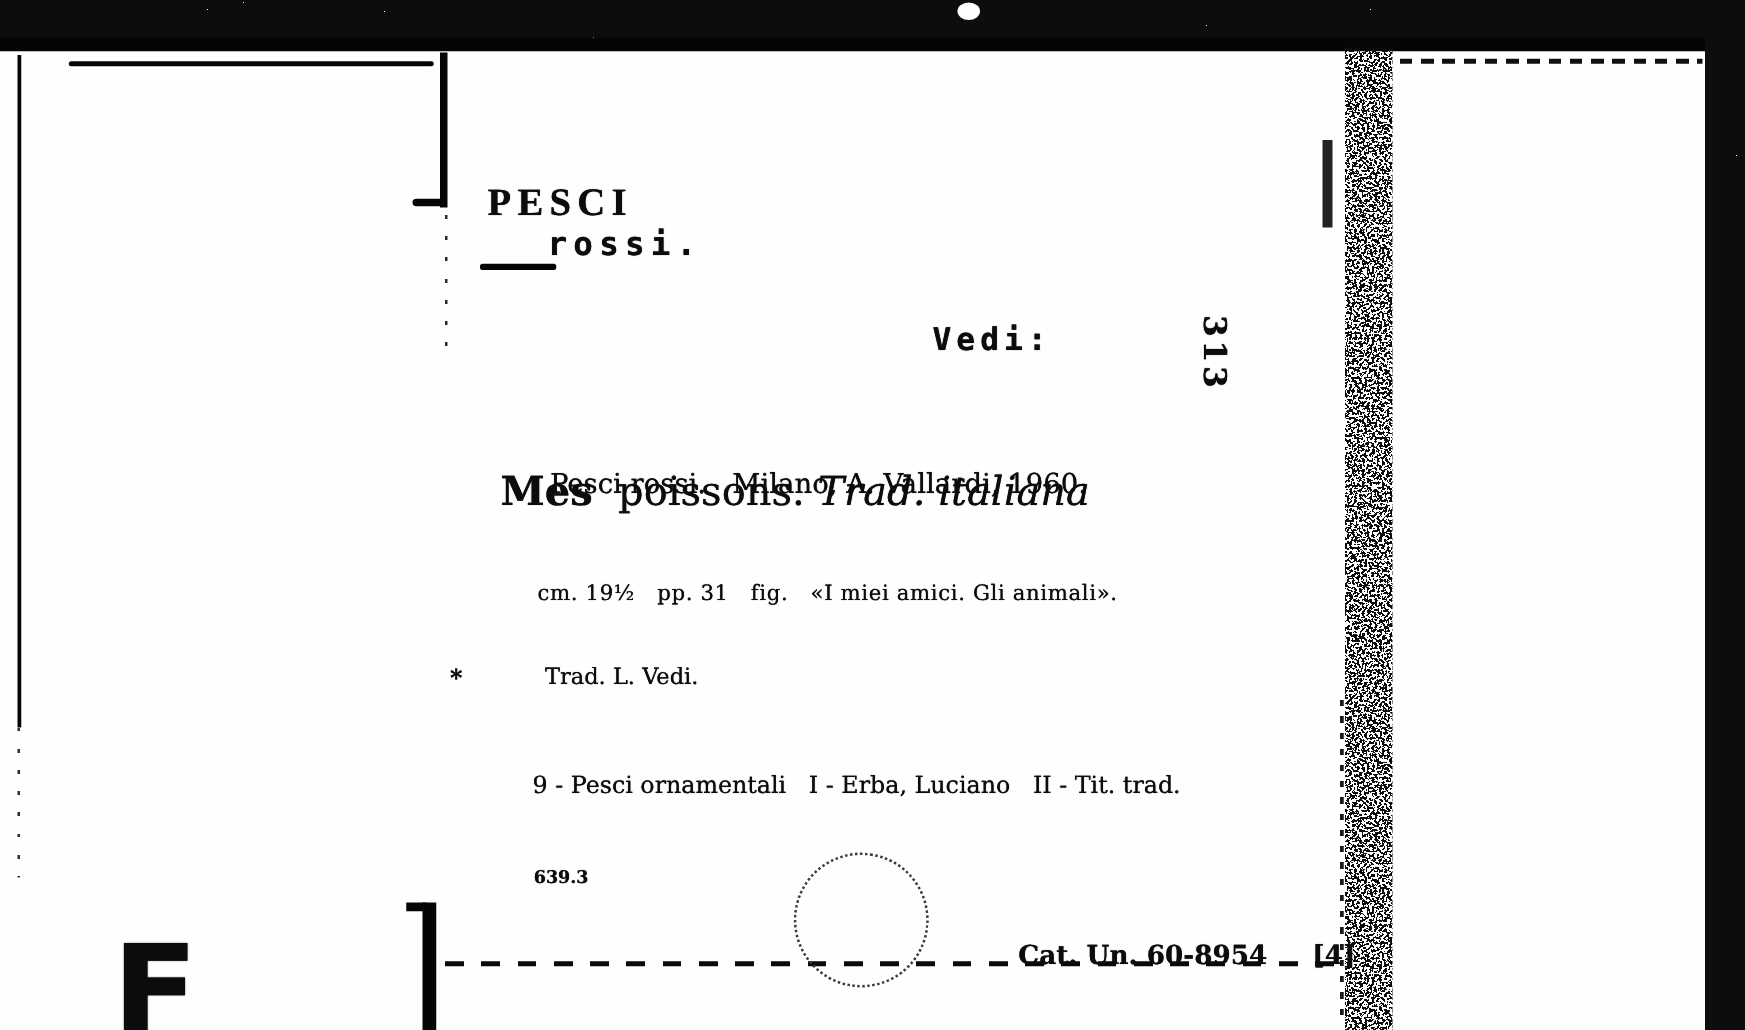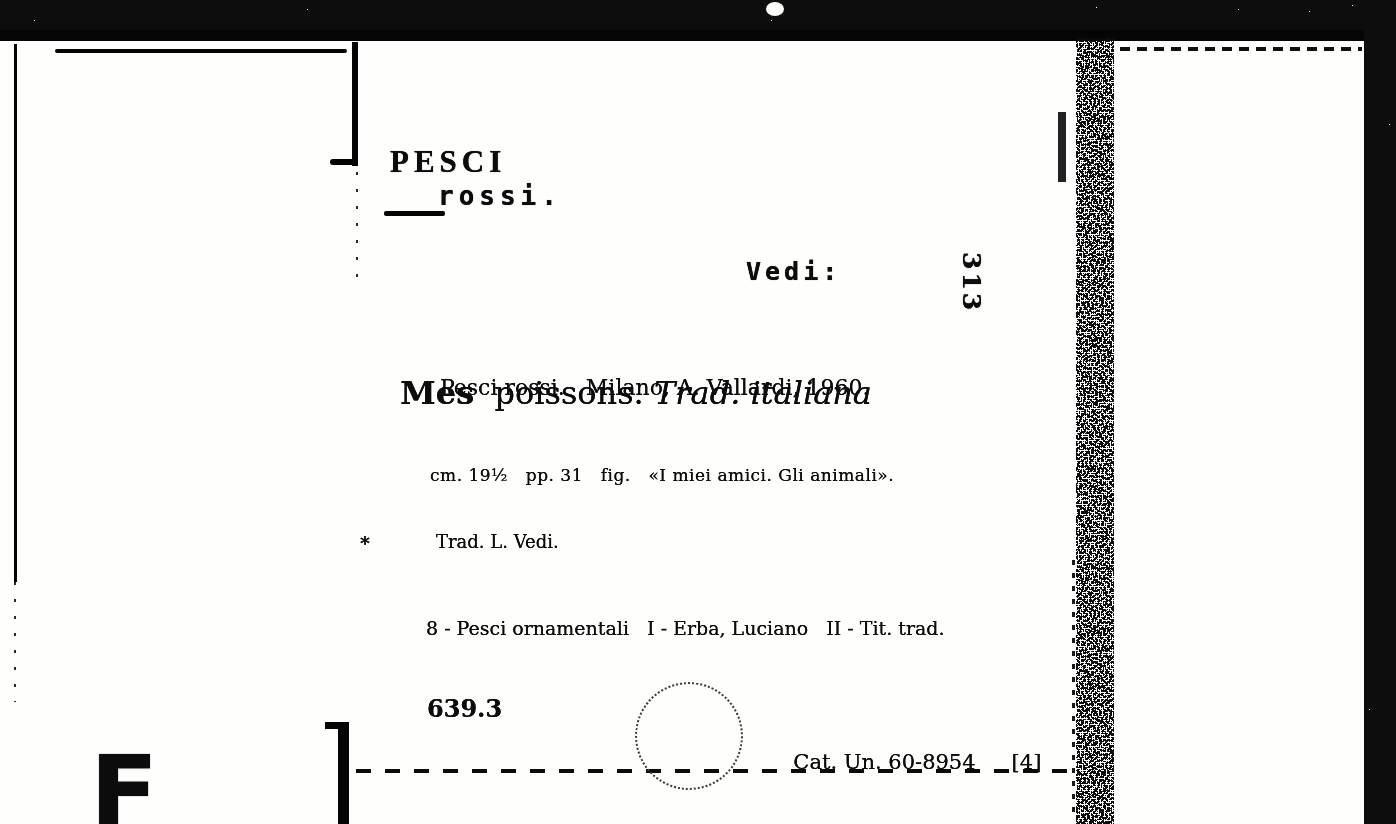--- a/index.html
+++ b/index.html
@@ -131,21 +131,21 @@
   <span class="b">Mes</span><span>  poissons. </span><span class="i">Trad. italiana</span>
 </div>
 
 <div class="abs pr" style="left:440px;top:375px;font-size:22px;">Pesci rossi.   Milano, A. Vallardi, 1960.</div>
 
 <div class="abs pr" style="left:430px;top:444px;font-size:17px;letter-spacing:.5px;margin-top:21px;">cm. 19½   pp. 31   fig.   «I miei amici. Gli animali».</div>
 
 <div class="abs pr b" style="left:360px;top:532px;font-size:19px;font-weight:bold;">*</div>
 <div class="abs pr" style="left:436px;top:531px;font-size:18px;">Trad. L. Vedi.</div>
 
-<div class="abs pr" style="left:426px;top:617px;font-size:19px;">8 - Pesci ornamentali   I - Erba, Luciano   II - Tit. trad.</div>
+<div class="abs pr" style="left:426px;top:617px;font-size:19px;">9 - Pesci ornamentali   I - Erba, Luciano   II - Tit. trad.</div>
 
-<div class="abs pr b" style="left:427px;top:694px;font-size:24px;font-weight:bold;">639.3</div>
+<div class="abs pr b" style="left:427px;top:694px;font-size:14px;font-weight:bold;">639.3</div>
 
-<div class="abs pr" style="left:780px;top:726px;font-size:21px;font-weight:normal;">
+<div class="abs pr" style="left:800px;top:726px;font-size:21px;font-weight:bold;">
   <span>Cat. Un. 60-8954</span><span style="display:inline-block;width:36px;"></span><span>[4]</span>
 </div>
 
 <div class="abs bigF" style="left:90px;top:748px;">F</div>
 
 </body></html>

